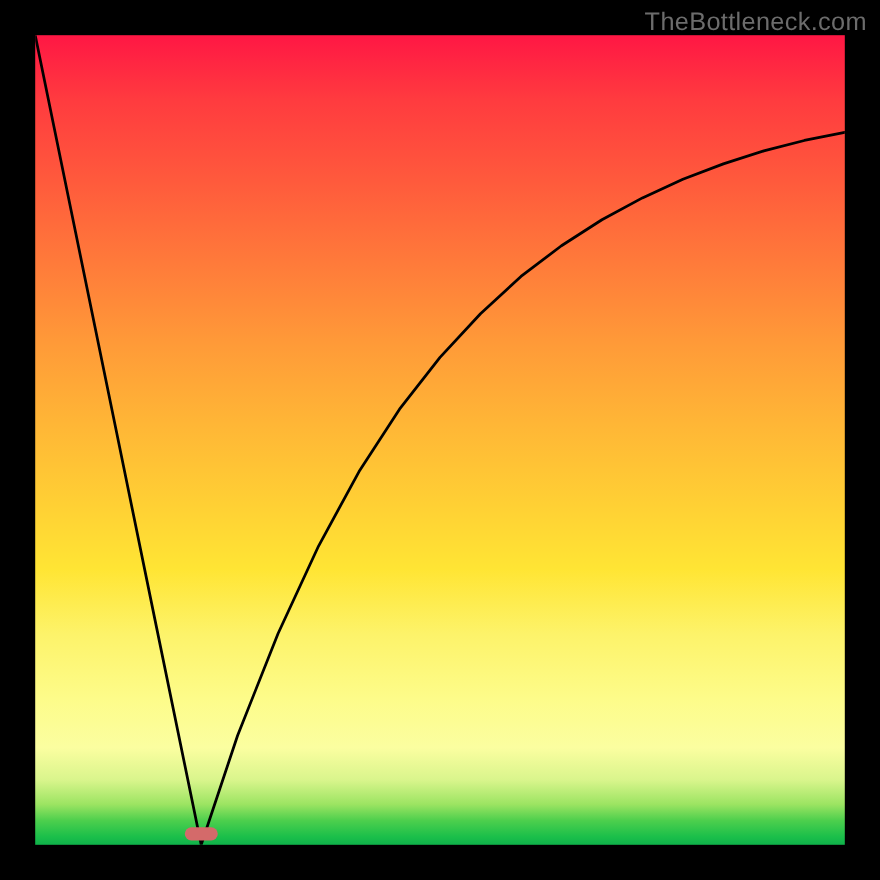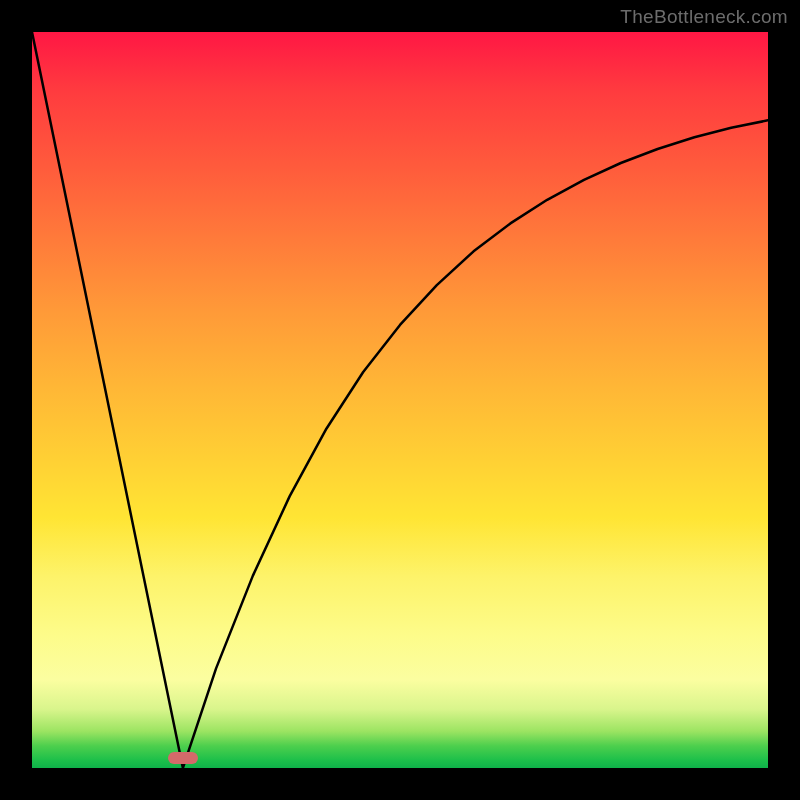--- a/index.html
+++ b/index.html
@@ -55,21 +55,21 @@
     width: 30px;
     height: 12px;
     border-radius: 6px;
     background: #d46a6a;
   }
   .watermark {
     position: absolute;
     top: 6px;
     right: 12px;
     color: #6c6c6c;
-    font-size: 19px;
+    font-size: 23px;
     font-weight: 500;
     letter-spacing: 0.3px;
     user-select: none;
   }
 </style>
 </head>
 <body>
 
 <div class="frame">
 

